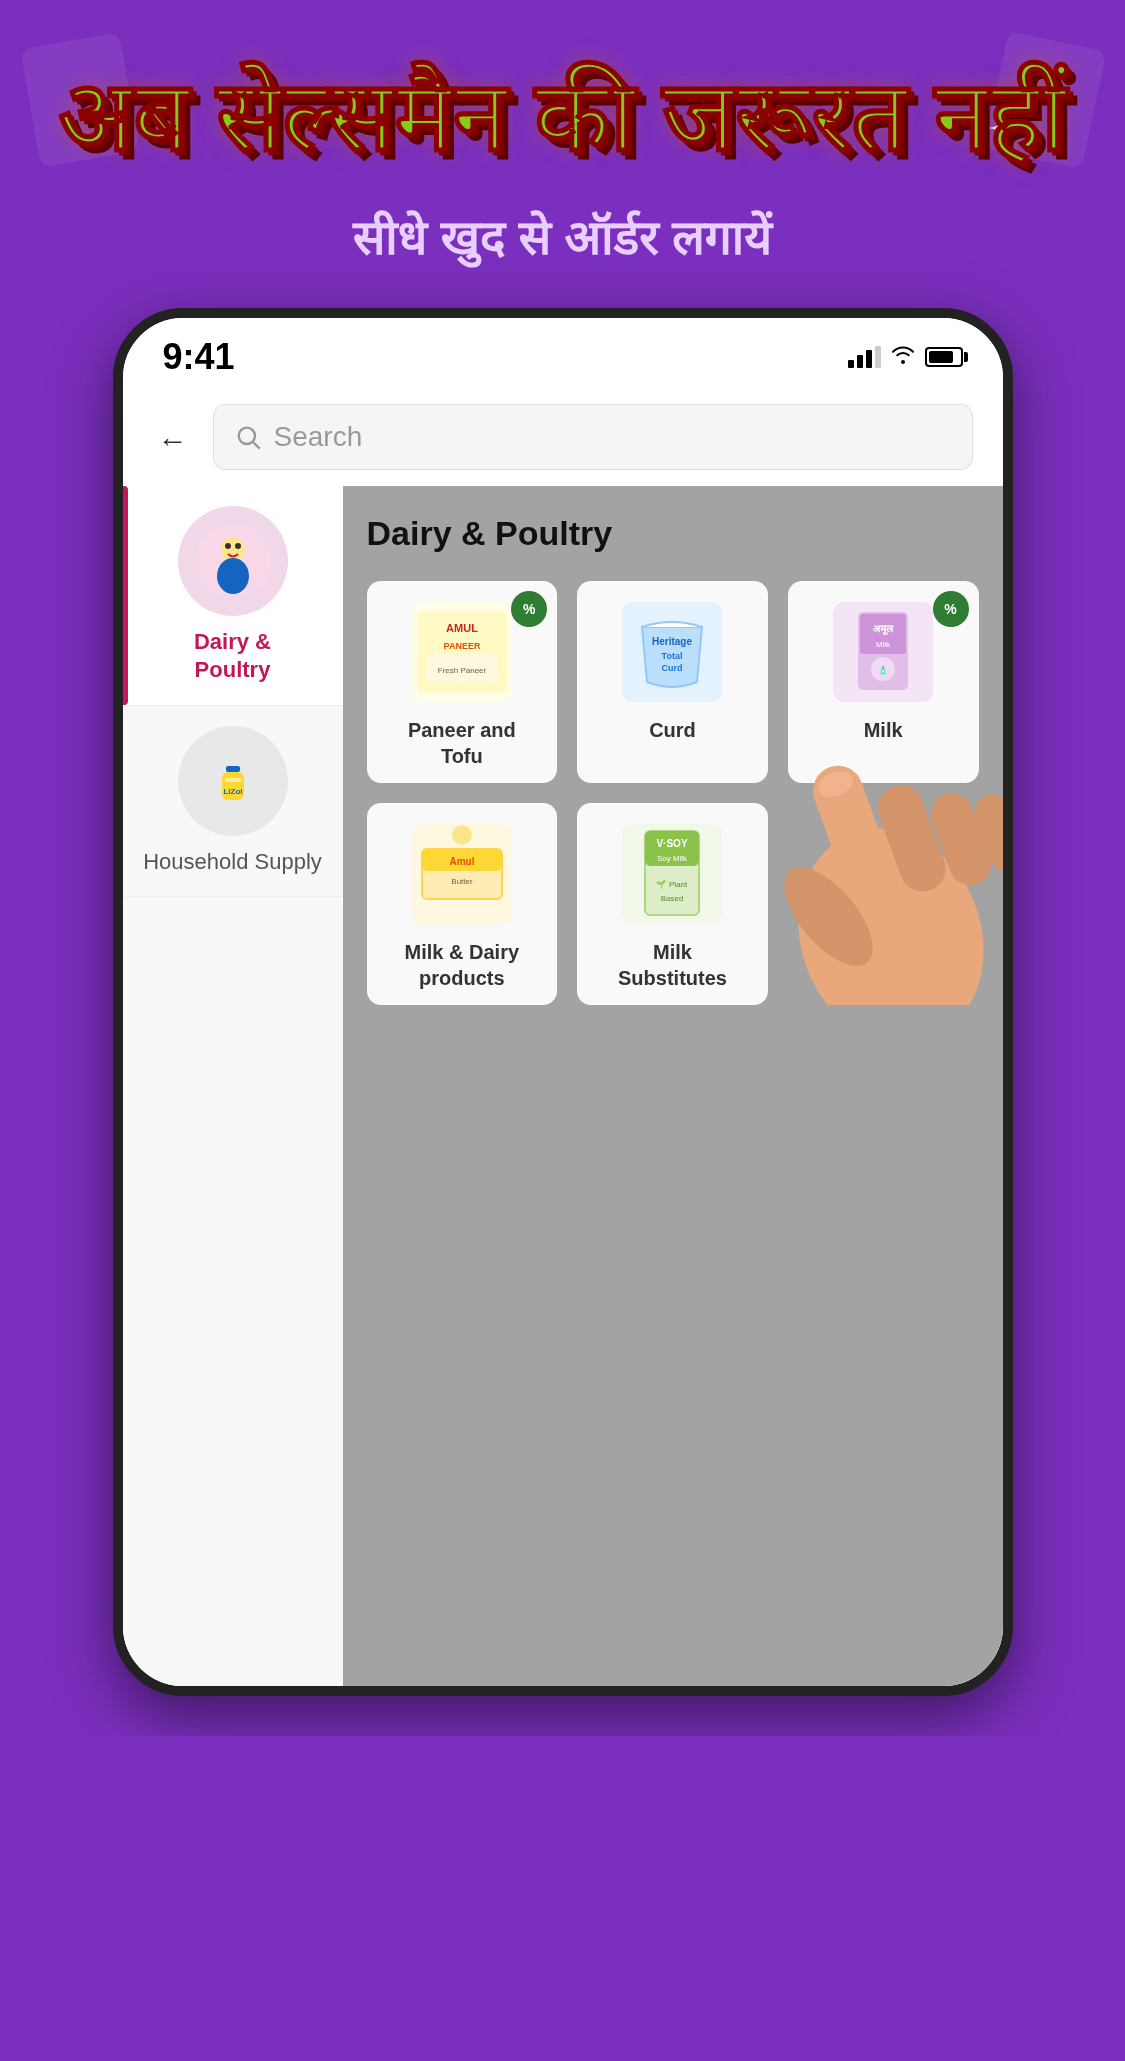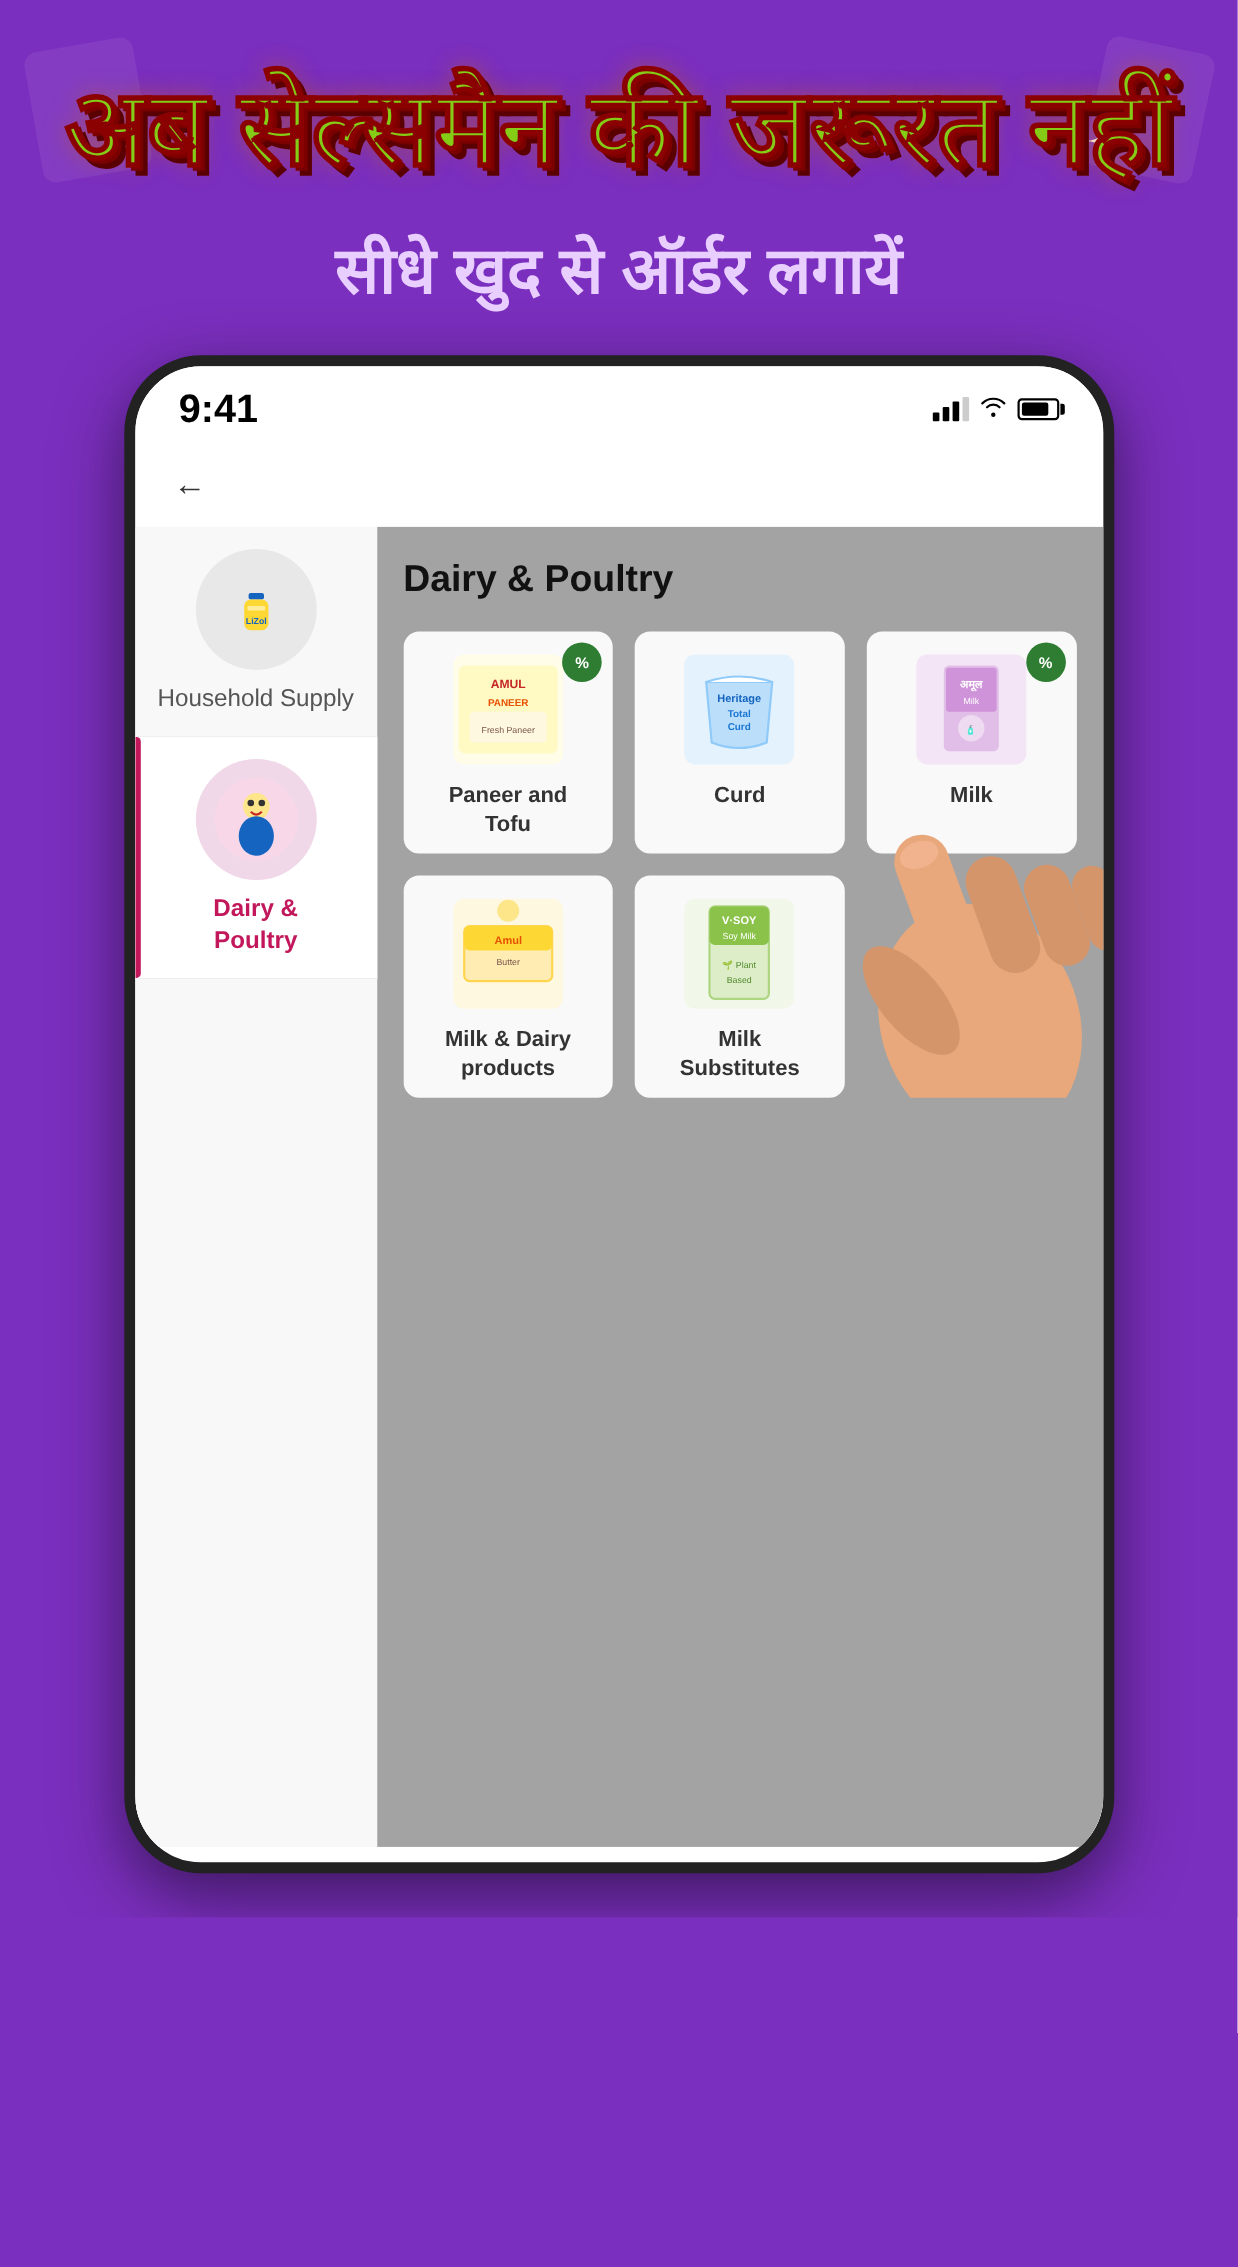--- a/index.html
+++ b/index.html
@@ -60,21 +60,21 @@
         4px 4px 0 #7B0000,
         8px 8px 0 #5A0000,
         0 0 20px rgba(200,100,0,0.5);
       -webkit-text-stroke: 2px #8B0000;
       position: relative;
       z-index: 2;
       margin-bottom: 30px;
     }
 
     .sub-headline {
-      font-size: 59px;
+      font-size: 48px;
       font-weight: 700;
       text-align: center;
       color: #E8CFFF;
       position: relative;
       z-index: 2;
       margin-top: 10px;
     }
 
     
     .phone-wrap {
@@ -391,56 +391,63 @@
             </svg>
           </span>
           <div class="battery-icon">
             <div class="battery-fill"></div>
           </div>
         </div>
       </div>
 
       <div class="search-bar-row">
         <span class="back-btn">←</span>
+        <div class="search-input-wrap">
+          <svg class="search-icon-svg" viewBox="0 0 24 24" fill="none" stroke="#999" stroke-width="2">
+            <circle cx="11" cy="11" r="7"></circle>
+            <line x1="16.5" y1="16.5" x2="22" y2="22"></line>
+          </svg>
+          <span class="search-placeholder">Search</span>
+        </div>
       </div>
 
       <div class="content-area">
 
         <div class="sidebar">
+
+          <div class="sidebar-item active">
+            <div class="sidebar-item-img">
+
+              <svg width="80" height="80" viewBox="0 0 80 80">
+                <circle cx="40" cy="40" r="38" fill="#f8d7e8"></circle>
+
+                <circle cx="40" cy="28" r="12" fill="#fde68a"></circle>
+                <ellipse cx="40" cy="55" rx="16" ry="18" fill="#1565c0"></ellipse>
+                <circle cx="35" cy="25" r="3" fill="#333"></circle>
+                <circle cx="45" cy="25" r="3" fill="#333"></circle>
+                <path d="M35 33 Q40 38 45 33" stroke="#c62828" stroke-width="2" fill="none"></path>
+              </svg>
+            </div>
+            <span class="sidebar-item-label">Dairy &amp;<br>Poultry</span>
+          </div>
 
           <div class="sidebar-item">
             <div class="sidebar-item-img" style="background:#e8e8e8;">
 
               <svg width="70" height="70" viewBox="0 0 70 70">
                 <circle cx="35" cy="35" r="33" fill="#e8e8e8"></circle>
 
                 <rect x="28" y="20" width="14" height="6" rx="2" fill="#1565c0"></rect>
                 <rect x="24" y="26" width="22" height="28" rx="6" fill="#fdd835"></rect>
                 <rect x="27" y="32" width="16" height="4" rx="1" fill="#fff" opacity="0.5"></rect>
                 <text x="35" y="48" text-anchor="middle" font-size="8" font-weight="bold" fill="#1565c0">LiZol</text>
               </svg>
             </div>
             <span class="sidebar-item-label">Household
 Supply</span>
-          </div>
-
-          <div class="sidebar-item active">
-            <div class="sidebar-item-img">
-
-              <svg width="80" height="80" viewBox="0 0 80 80">
-                <circle cx="40" cy="40" r="38" fill="#f8d7e8"></circle>
-
-                <circle cx="40" cy="28" r="12" fill="#fde68a"></circle>
-                <ellipse cx="40" cy="55" rx="16" ry="18" fill="#1565c0"></ellipse>
-                <circle cx="35" cy="25" r="3" fill="#333"></circle>
-                <circle cx="45" cy="25" r="3" fill="#333"></circle>
-                <path d="M35 33 Q40 38 45 33" stroke="#c62828" stroke-width="2" fill="none"></path>
-              </svg>
-            </div>
-            <span class="sidebar-item-label">Dairy &amp;<br>Poultry</span>
           </div>
 
 
         </div>
 
         <div class="product-grid-area">
           <div class="category-title">Dairy &amp; Poultry</div>
 
           <div class="product-grid-wrap">
             <div class="product-grid">

